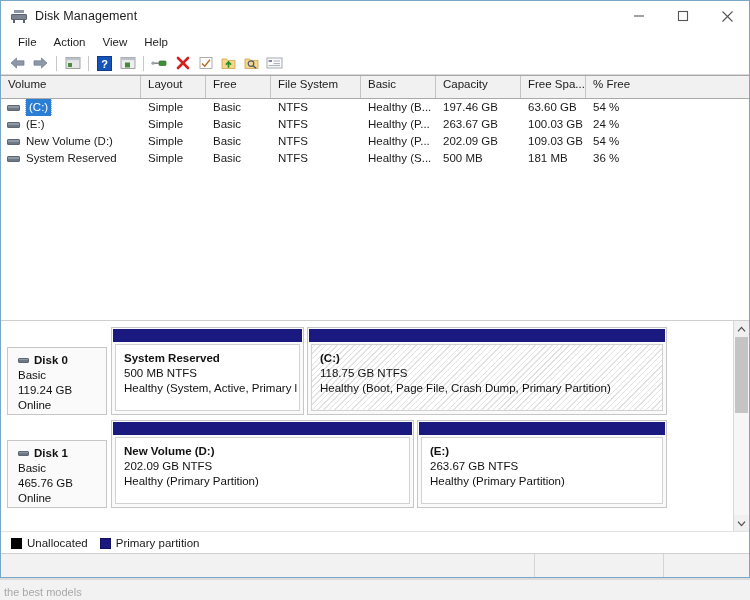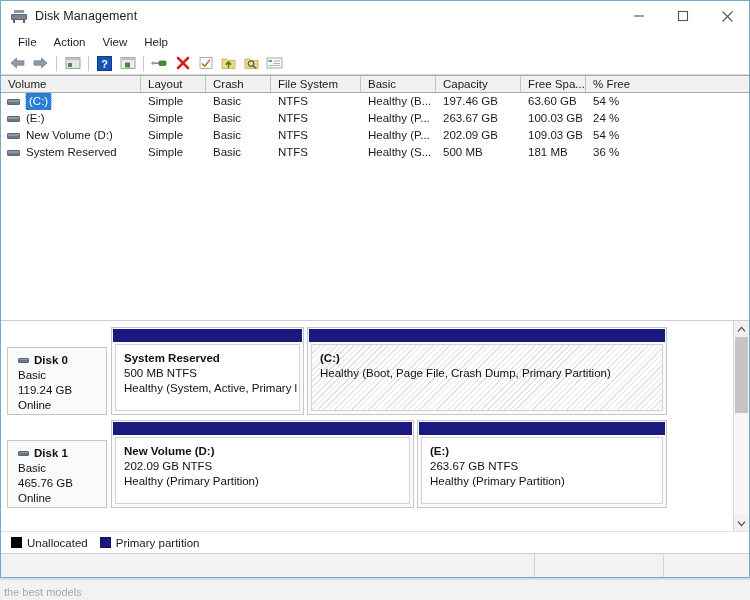--- a/index.html
+++ b/index.html
@@ -130,21 +130,21 @@
   #list-region {
     flex: 0 0 auto;
     height: 246px;
     background: #ffffff;
     display: flex;
     flex-direction: column;
     position: relative;
     border-bottom: 1px solid #cfcfcf;
   }
   #list-header {
-    height: 18px;
+    height: 24px;
     display: flex;
     background: #f1f1f1;
     border-top: 1px solid #a9a9a9;
     border-bottom: 1px solid #a9a9a9;
     flex: 0 0 auto;
   }
   .hcell {
     font-size: 11.5px;
     color: #1a1a1a;
     padding-left: 7px;
@@ -300,21 +300,21 @@
   #legend {
     height: 22px;
     flex: 0 0 auto;
     background: #ffffff;
     display: flex;
     align-items: center;
     padding-left: 10px;
     border-top: 1px solid #e2e2e2;
   }
   .legend-item {
-    display: flex; align-items: flex-start;
+    display: flex; align-items: flex-end;
     margin-right: 12px;
     font-size: 11.5px;
     color: #1a1a1a;
   }
   .legend-swatch {
     width: 11px; height: 11px;
     margin-right: 5px;
     border: 1px solid rgba(0,0,0,.25);
     flex: 0 0 auto;
   }
@@ -463,21 +463,21 @@
         <line x1="2.6" y1="9.6" x2="14" y2="9.6" stroke="#9aa3ad" stroke-width=".9"></line>
       </svg>
     </div>
   </div>
 
   <div id="list-region">
 
     <div id="list-header">
       <div class="hcell" style="width:140px">Volume</div>
       <div class="hcell" style="width:65px">Layout</div>
-      <div class="hcell" style="width:65px">Crash</div>
+      <div class="hcell" style="width:65px">Free</div>
       <div class="hcell" style="width:90px">File System</div>
       <div class="hcell" style="width:75px">Basic</div>
       <div class="hcell" style="width:85px">Capacity</div>
       <div class="hcell" style="width:65px">Free Spa...</div>
       <div class="hcell" style="width:104px">% Free</div>
     </div>
 
     <div id="rows">
 
       <div class="vrow">
@@ -559,20 +559,21 @@
             <div class="part-body">
               <div class="part-name">System Reserved</div>
               <div class="part-line">500 MB NTFS</div>
               <div class="part-line">Healthy (System, Active, Primary l</div>
             </div>
           </div>
           <div class="part" style="width:360px">
             <div class="part-bar"></div>
             <div class="part-body hatch">
               <div class="part-name">(C:)</div>
+              <div class="part-line">118.75 GB NTFS</div>
               <div class="part-line">Healthy (Boot, Page File, Crash Dump, Primary Partition)</div>
             </div>
           </div>
         </div>
       </div>
 
       <div class="disk-row">
         <div class="disk-info">
           <div class="disk-title">
             <span class="disk-dot"></span>

